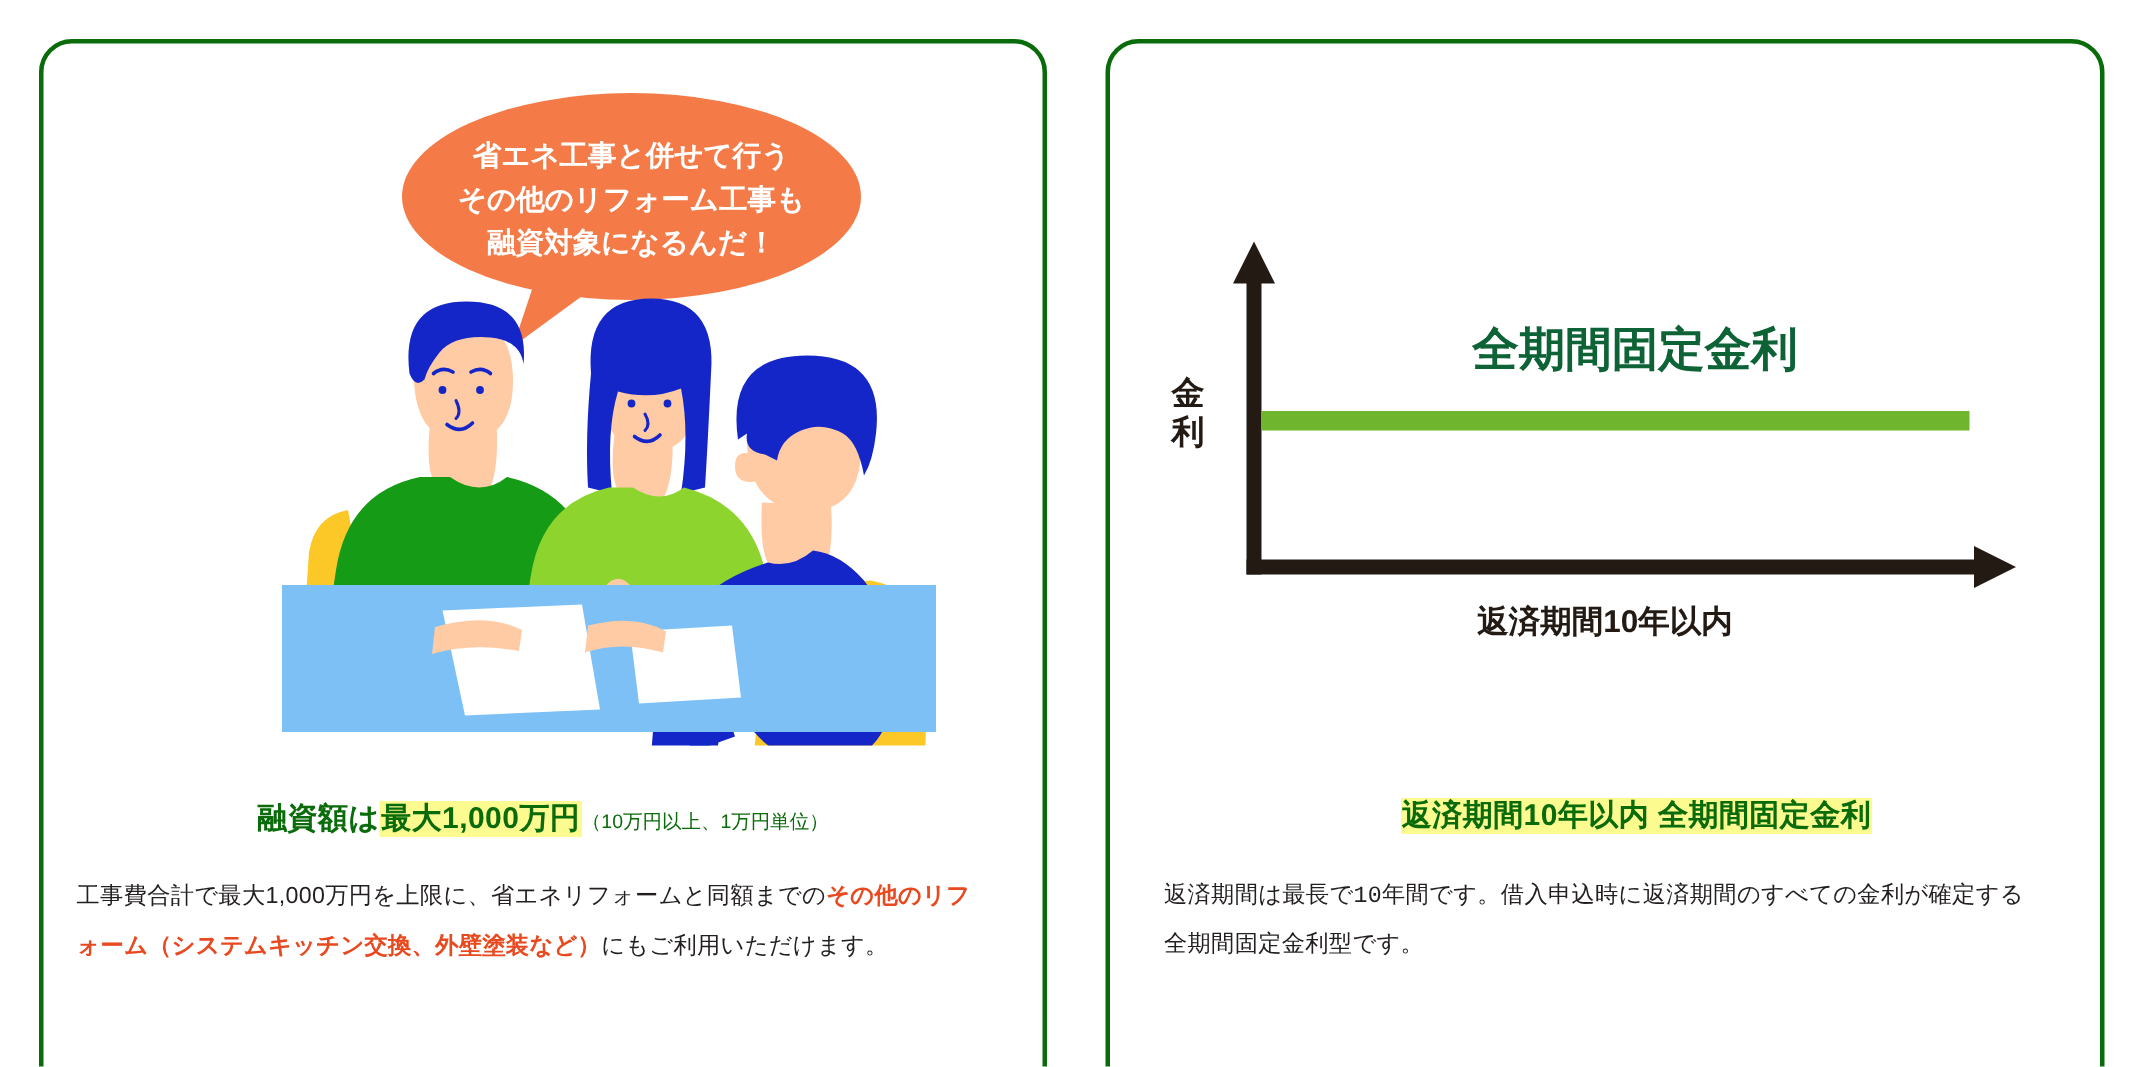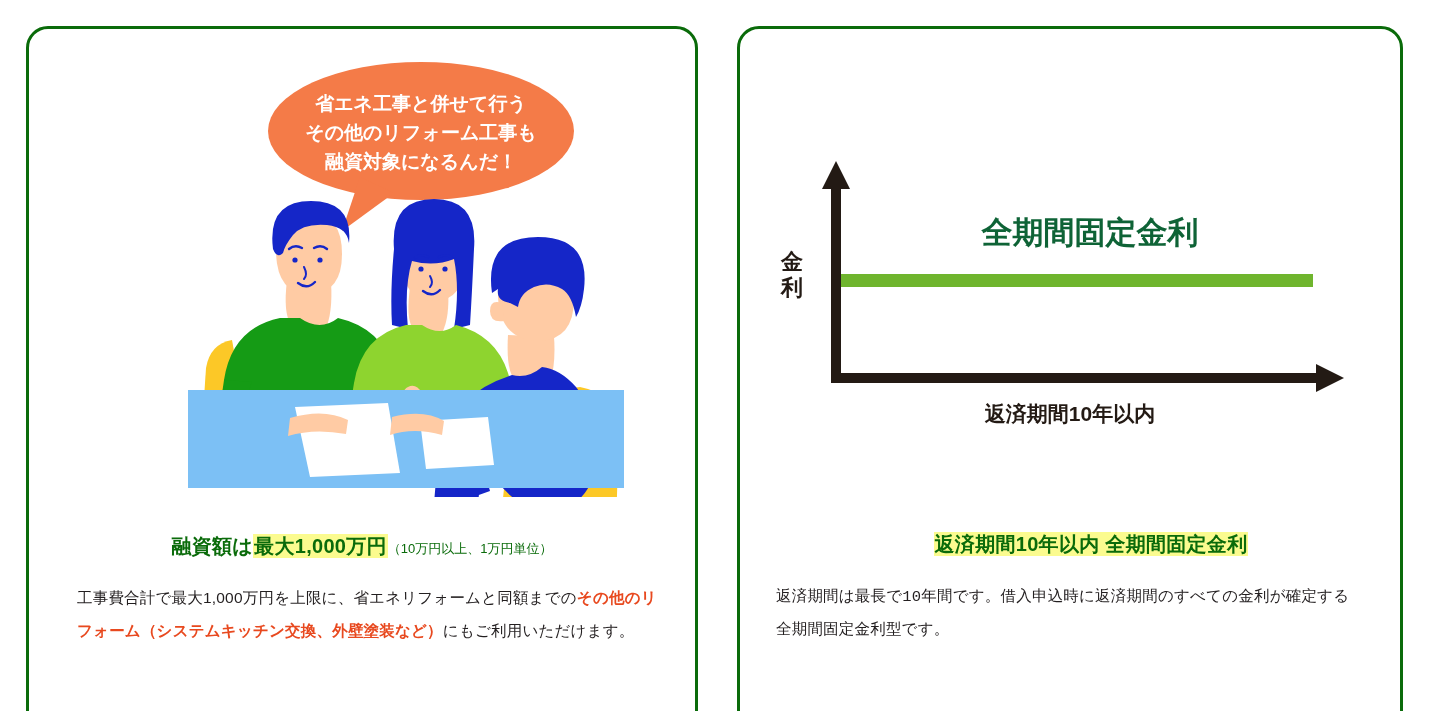--- a/index.html
+++ b/index.html
@@ -41,21 +41,21 @@
     margin:34px 0 0 0;
     line-height:1.3;
     white-space:nowrap;
   }
   .hl{background:#fbfb8f;padding:1px 1px;}
   .note{
     font-size:13px;font-weight:400;color:#0a6b0a;
     letter-spacing:0;
   }
   .para{
-    margin:22px 38px 0 48px;
+    margin:22px 38px 0 22px;
     font-size:15.5px;
     line-height:2.15;
     color:#231f20;
     letter-spacing:.2px;
   }
   .em-orange{color:#e8491f;font-weight:700;}
 
   #card-right .headline{margin-top:32px;padding-left:42px;}
   #card-right .para{margin:24px 36px 0 36px;line-height:2.1;font-family:Liberation Mono, monospace;}
 

